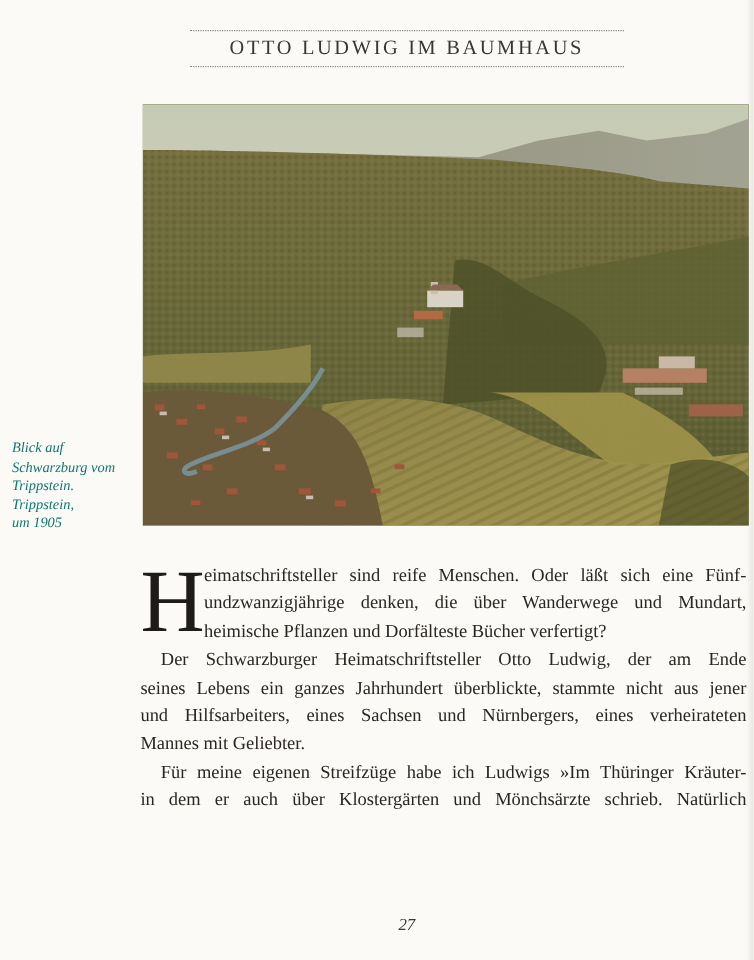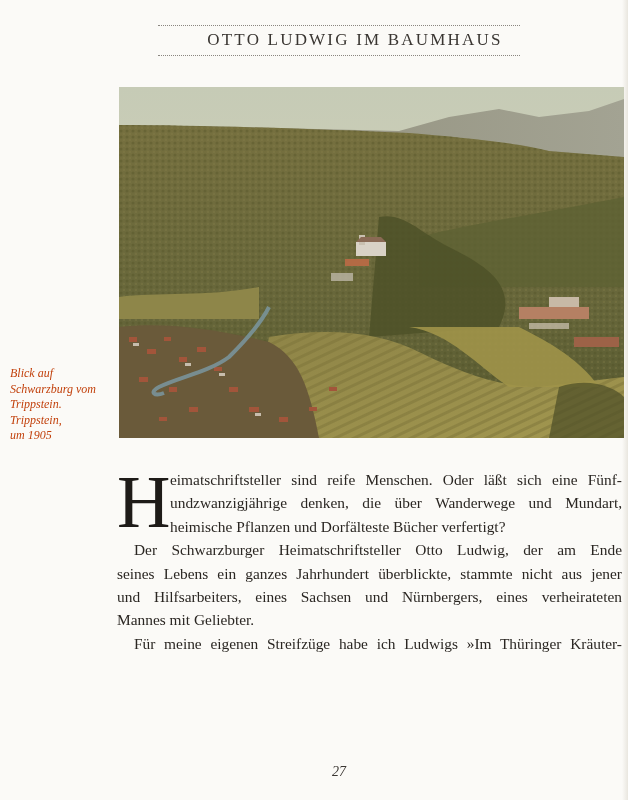--- a/index.html
+++ b/index.html
@@ -16,32 +16,32 @@
     .running-head {
       position: absolute; left: 158px; top: 25px; width: 362px; height: 32px;
     }
     .dotted-rule {
       position: absolute; left: 0; width: 100%; height: 0;
       border-top: 1px dotted #8a8680;
     }
     .dotted-rule.top { top: 0; }
     .dotted-rule.bottom { top: 30px; }
     .running-title {
-      position: absolute; left: 16px; top: 5px; width: 100%;
+      position: absolute; left: 0; top: 5px; width: 100%;
       text-align: center; font-size: 17px; letter-spacing: 2.2px;
       color: #3a3632;
     }
     .photo {
       position: absolute; left: 119px; top: 87px; width: 505px; height: 351px;
       overflow: hidden; background: #6b6a3a;
     }
     .photo svg { display: block; }
     .caption {
       position: absolute; left: 10px; top: 366px; width: 110px;
-      font-style: italic; font-size: 12px; line-height: 15.5px; color: #c2410c;
+      font-style: italic; font-size: 12px; line-height: 15.5px; color: #0f766e;
     }
     .caption span { display: block; }
     .body-text {
       position: absolute; left: 117px; top: 468px; width: 505px;
       font-size: 15.4px; line-height: 23.4px; color: #2a2622;
     }
     .para { margin: 0; text-align: justify; }
     .para .line { display: block; text-align: justify; text-align-last: justify; white-space: nowrap; }
     .para .line.last { text-align-last: left; }
     .para.indent .line.first { text-indent: 17px; }
@@ -165,16 +165,17 @@
     </div>
   </div>
   <div class="para indent">
     <span class="line first">Der Schwarzburger Heimatschriftsteller Otto Ludwig, der am Ende</span>
     <span class="line">seines Lebens ein ganzes Jahrhundert überblickte, stammte nicht aus jener</span>
     <span class="line">und Hilfsarbeiters, eines Sachsen und Nürnbergers, eines verheirateten</span>
     <span class="line last">Mannes mit Geliebter.</span>
   </div>
   <div class="para indent">
     <span class="line first">Für meine eigenen Streifzüge habe ich Ludwigs »Im Thüringer Kräuter-</span>
+    <span class="line">in dem er auch über Klostergärten und Mönchsärzte schrieb. Natürlich</span>
   </div>
 </article>
 
 <div class="page-number">27</div>
 
 </body></html>

